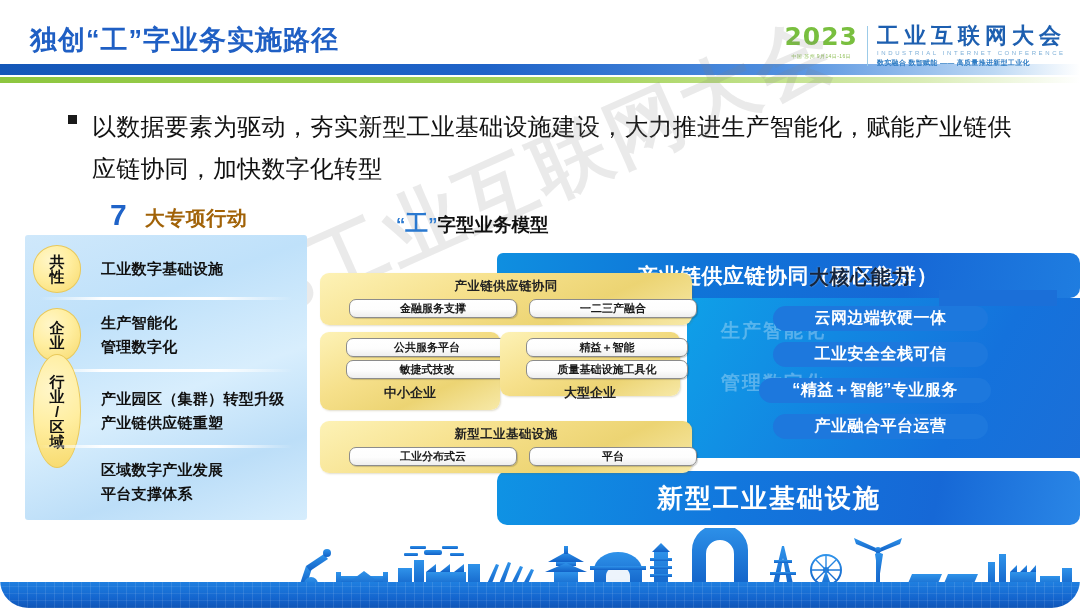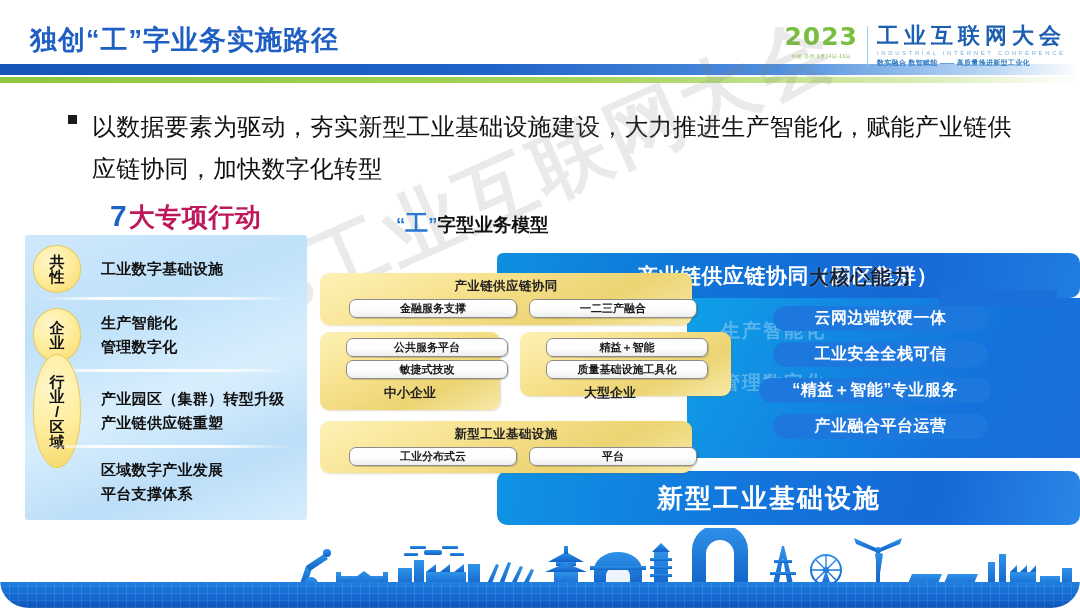--- a/index.html
+++ b/index.html
@@ -61,21 +61,21 @@
   .wm{
     position:absolute;left:155px;top:160px;width:640px;height:300px;
     font-size:77px;font-weight:bold;color:rgba(128,128,128,.17);
     transform:rotate(-24deg);white-space:nowrap;
     letter-spacing:4px;pointer-events:none;
   }
 
   
   .left-head{position:absolute;left:110px;top:200px;display:flex;align-items:baseline;}
   .left-head .num{font-size:30px;font-weight:bold;color:#1f63c8;line-height:1;}
-  .left-head .lbl{font-size:26px;font-weight:bold;color:#be185d;margin-left:2px;letter-spacing:.5px;}
+  .left-head .lbl{font-size:20px;font-weight:bold;color:#a16207;margin-left:18px;letter-spacing:.5px;}
 
   
   .left-panel{
     position:absolute;left:25px;top:235px;width:282px;height:285px;
     background:linear-gradient(160deg,#cfe8fb 0%,#bfe1fa 28%,#d8eefd 55%,#bcdef8 78%,#d6edfd 100%);
     border-radius:3px;
   }
   .lp-row{position:absolute;left:0;width:282px;display:flex;align-items:center;}
   .lp-sep{position:absolute;left:14px;width:254px;height:3px;
     background:linear-gradient(90deg,rgba(255,255,255,0) 0%,#ffffff 25%,#ffffff 70%,rgba(255,255,255,0) 100%);}
@@ -299,21 +299,21 @@
       <div class="wbtn" style="position:absolute;left:13px;top:26px;width:166px;">金融服务支撑</div>
       <div class="wbtn" style="position:absolute;left:193px;top:26px;width:166px;">一二三产融合</div>
     </div>
 
     <div class="ycard" style="position:absolute;left:0;top:59px;width:180px;height:78px;">
       <div class="wbtn" style="position:absolute;left:10px;top:6px;width:160px;">公共服务平台</div>
       <div class="wbtn" style="position:absolute;left:10px;top:28px;width:160px;">敏捷式技改</div>
       <div class="ycol-lbl" style="position:absolute;left:0;top:52px;width:180px;">中小企业</div>
     </div>
 
-    <div class="ycard" style="position:absolute;left:200px;top:59px;width:180px;height:64px;padding-left:31px;">
+    <div class="ycard" style="position:absolute;left:180px;top:59px;width:180px;height:64px;">
       <div class="wbtn" style="position:absolute;left:10px;top:6px;width:160px;">精益＋智能</div>
       <div class="wbtn" style="position:absolute;left:10px;top:28px;width:160px;">质量基础设施工具化</div>
       <div class="ycol-lbl" style="position:absolute;left:0;top:52px;width:180px;">大型企业</div>
     </div>
 
     <div class="ycard" style="position:absolute;left:0;top:148px;width:372px;height:52px;">
       <div class="ttl">新型工业基础设施</div>
       <div class="wbtn" style="position:absolute;left:13px;top:26px;width:166px;">工业分布式云</div>
       <div class="wbtn" style="position:absolute;left:193px;top:26px;width:166px;">平台</div>
     </div>

